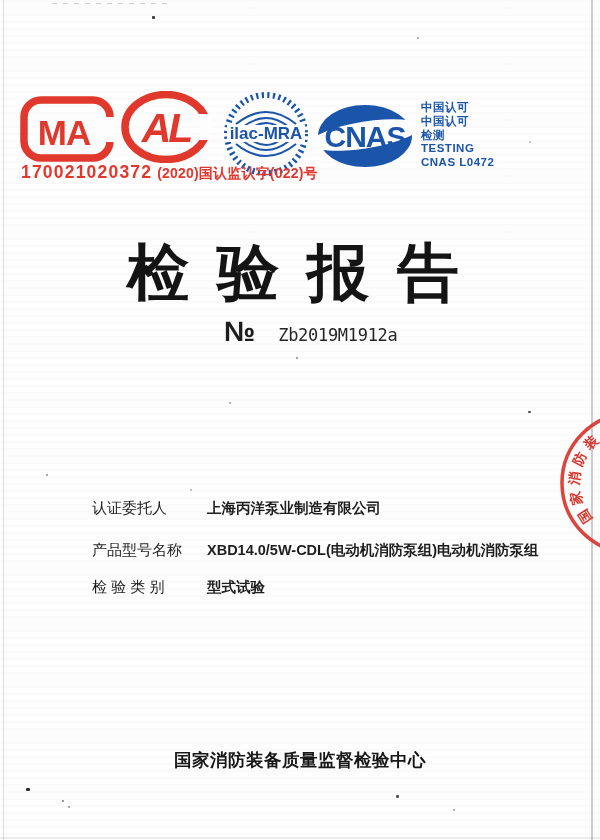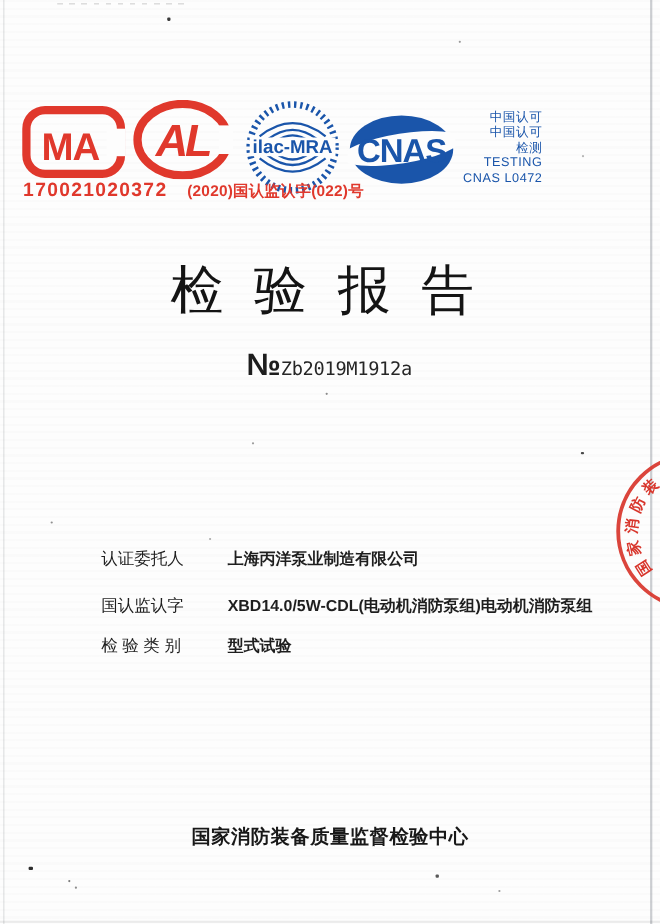--- a/index.html
+++ b/index.html
@@ -12,32 +12,32 @@
   .edge-top{position:absolute;left:52px;top:3px;width:120px;height:1px;
             background:repeating-linear-gradient(90deg,rgba(0,0,0,.18) 0 5px,transparent 5px 11px);}
   .edge-bottom{position:absolute;left:0;top:837px;width:600px;height:2px;background:rgba(0,0,0,.07);}
 
   
   .logo{position:absolute;}
   .logo-cma{left:20px;top:96px;}
   .logo-al{left:120px;top:91px;}
   .logo-ilac{left:222px;top:90px;}
   .logo-cnas{left:316px;top:102px;}
-  .accred{position:absolute;left:421px;top:101px;color:#1a55aa;font-weight:normal;
-          font-size:11.5px;line-height:13.8px;letter-spacing:.5px;text-align:right;}
-  .reg-line{position:absolute;left:21px;top:162px;display:flex;align-items:baseline;gap:18px;color:#e0382c;white-space:nowrap;}
+  .accred{position:absolute;left:421px;top:101px;color:#1a55aa;font-weight:bold;
+          font-size:11.5px;line-height:13.8px;letter-spacing:.5px;}
+  .reg-line{position:absolute;left:21px;top:162px;display:flex;align-items:baseline;gap:5px;color:#e0382c;white-space:nowrap;}
   .reg-number{font-size:17.5px;font-weight:bold;letter-spacing:1.2px;}
   .reg-text{font-size:14px;font-weight:bold;letter-spacing:.2px;}
 
   
   .title{position:absolute;left:0;top:236px;width:100%;text-align:center;color:#141414;
-         font-size:48px;font-weight:normal;letter-spacing:28px;text-indent:14px;line-height:1.2;}
+         font-size:62px;font-weight:bold;letter-spacing:28px;text-indent:14px;line-height:1.2;}
   .no-line{position:absolute;left:224px;top:316px;display:flex;align-items:baseline;color:#1d1d1d;}
   .no-sym{font-size:28px;font-weight:bold;}
-  .no-val{font-family:"DejaVu Sans Mono",monospace;font-size:17px;margin-left:0;letter-spacing:-.3px;color:#262626;}
+  .no-val{font-family:"DejaVu Sans Mono",monospace;font-size:17px;margin-left:23px;letter-spacing:-.3px;color:#262626;}
 
   
   .fields{position:absolute;left:92px;top:499px;width:470px;}
   .field-row{position:absolute;left:0;white-space:nowrap;color:#1e1e1e;}
   .field-row .f-label{position:absolute;left:0;font-size:15px;font-weight:normal;}
   .field-row .f-value{position:absolute;left:115px;font-size:14.5px;font-weight:bold;}
   .row-0{top:0;}
   .row-1{top:42px;}
   .row-2{top:79px;}
 
@@ -113,21 +113,21 @@
     <span class="no-sym">№</span>
     <span class="no-val">Zb2019M1912a</span>
   </div>
 
   <div class="fields">
     <div class="field-row row-0">
       <span class="f-label">认证委托人</span>
       <span class="f-value">上海丙洋泵业制造有限公司</span>
     </div>
     <div class="field-row row-1">
-      <span class="f-label">国认监认字</span>
+      <span class="f-label">产品型号名称</span>
       <span class="f-value">XBD14.0/5W-CDL(电动机消防泵组)电动机消防泵组</span>
     </div>
     <div class="field-row row-2">
       <span class="f-label">检 验 类 别</span>
       <span class="f-value">型式试验</span>
     </div>
   </div>
 
   <svg class="seal" width="60" height="180" viewBox="0 0 60 180">
     <defs>

